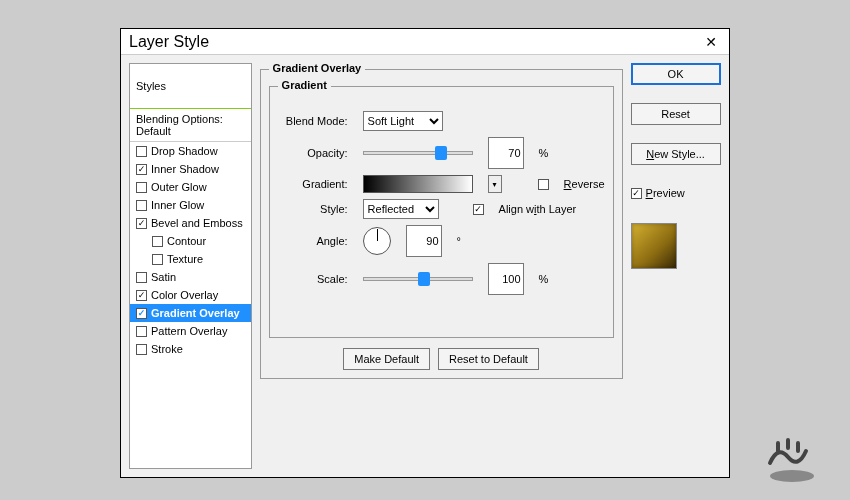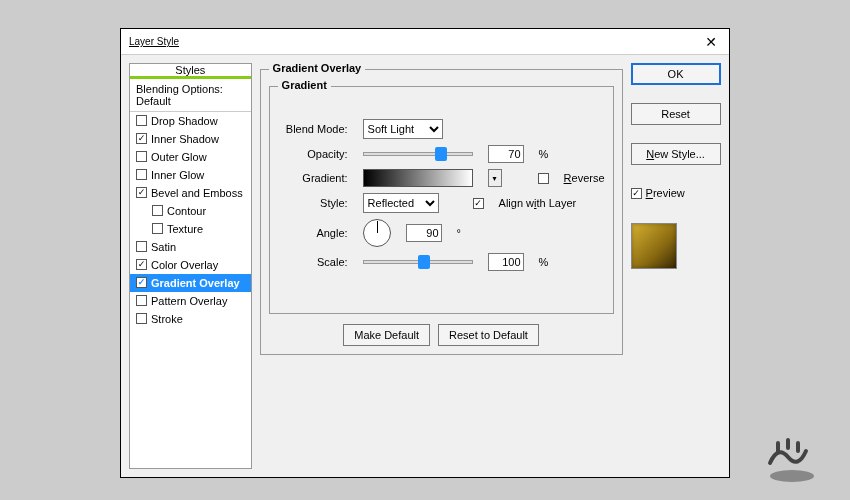--- a/index.html
+++ b/index.html
@@ -1,39 +1,39 @@
 <!DOCTYPE html>
 <html><head>
 <meta charset="utf-8">
 <style>
 * { box-sizing: border-box; margin: 0; padding: 0; font-family: "Segoe UI", Tahoma, sans-serif; font-size: 11px; }
 body { background: #cccccc; width: 850px; height: 500px; position: relative; }
 .dialog { position: absolute; left: 120px; top: 28px; width: 610px; height: 450px; background: #f0f0f0; border: 1px solid #000; }
 .titlebar { height: 26px; background: #fff; border-bottom: 1px solid #ccc; display: flex; align-items: center; padding: 0 8px; }
-.titlebar-title { flex: 1; font-size: 10px; text-decoration: underline; }
+.titlebar-title { flex: 1; font-size: 16px; }
 .close-x { width: 20px; text-align: center; cursor: pointer; font-size: 14px; }
 .content { display: flex; padding: 8px; gap: 8px; height: calc(100% - 26px); }
 .styles-panel { width: 130px; border: 1px solid #999; background: #fff; display: flex; flex-direction: column; }
-.styles-header { padding: 0 6px; border-bottom: 3px solid #84cc16; text-align: center; }
+.styles-header { padding: 16px 6px; border-bottom: 1px solid #84cc16; }
 .blending-opts { padding: 4px 6px; border-bottom: 1px solid #ccc; }
-.style-item { padding: 3px 6px; display: flex; gap: 4px; cursor: pointer; }
+.style-item { padding: 3px 6px; display: flex; align-items: center; gap: 4px; cursor: pointer; }
 .style-item.sub { padding-left: 22px; }
 .style-item.selected { background: #2090ff; color: #fff; font-weight: bold; }
 .main-panel { flex: 1; position: relative; }
 .groupbox { border: 1px solid #999; padding: 8px; position: relative; margin-top: 6px; }
 .groupbox-title { position: absolute; top: -8px; left: 8px; background: #f0f0f0; padding: 0 4px; font-weight: bold; }
-.inner-group { border: 1px solid #999; padding: 26px 8px 36px 8px; position: relative; margin-top: 8px; }
+.inner-group { border: 1px solid #999; padding: 18px 8px 36px 8px; position: relative; margin-top: 8px; }
 .inner-title { position: absolute; top: -8px; left: 8px; background: #f0f0f0; padding: 0 4px; font-weight: bold; }
 .row { display: flex; align-items: center; margin: 6px 0; gap: 15px; }
 .row-label { width: 70px; text-align: right; }
 .underline { text-decoration: underline; }
 select { height: 20px; border: 1px solid #777; background: #fff; font-size: 11px; }
 .slider { width: 110px; height: 4px; background: #ddd; border: 1px solid #999; position: relative; }
 .slider-thumb { position: absolute; top: -6px; width: 12px; height: 14px; background: #2090ff; border-radius: 2px; }
-.num-input { width: 36px; height: 18px; border: 1px solid #777; text-align: right; padding: 0 2px; background: #fff; }
+.num-input { width: 36px; height: 32px; border: 1px solid #777; text-align: right; padding: 0 2px; background: #fff; }
 .grad-swatch { width: 110px; height: 18px; border: 1px solid #555; background: linear-gradient(to right, #000, #fff); }
 .drop-arrow { width: 14px; height: 18px; border: 1px solid #777; background: #eee; display: flex; align-items: center; justify-content: center; font-size: 8px; }
 .angle-dial { width: 28px; height: 28px; border: 1px solid #555; border-radius: 50%; background: #fff; position: relative; }
 .angle-hand { position: absolute; left: 50%; top: 50%; width: 1px; height: 12px; background: #000; transform-origin: top; transform: rotate(180deg); }
 .btn { height: 22px; padding: 0 10px; border: 1px solid #777; background: #f4f4f4; cursor: pointer; }
 .btn-row { display: flex; gap: 8px; justify-content: center; margin-top: 10px; }
 .right-panel { width: 96px; display: flex; flex-direction: column; gap: 18px; }
 .rbtn { width: 90px; height: 22px; border: 1px solid #777; background: #f4f4f4; cursor: pointer; display: flex; align-items: center; justify-content: center; }
 .rbtn.primary { border: 2px solid #1a6fd8; color: #000; }
 .preview-check { display: flex; align-items: center; gap: 4px; margin-top: 4px; }

